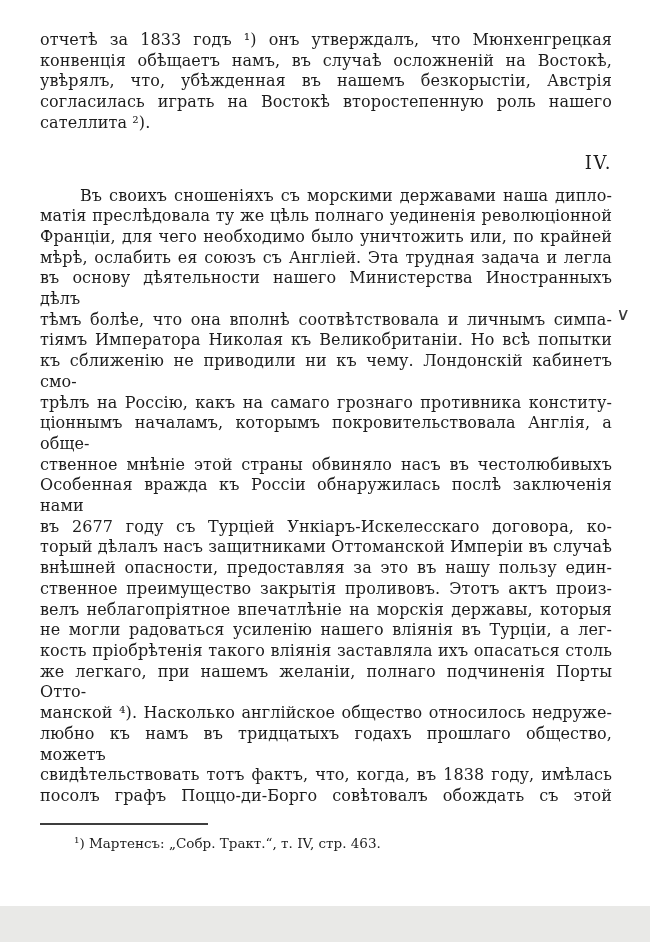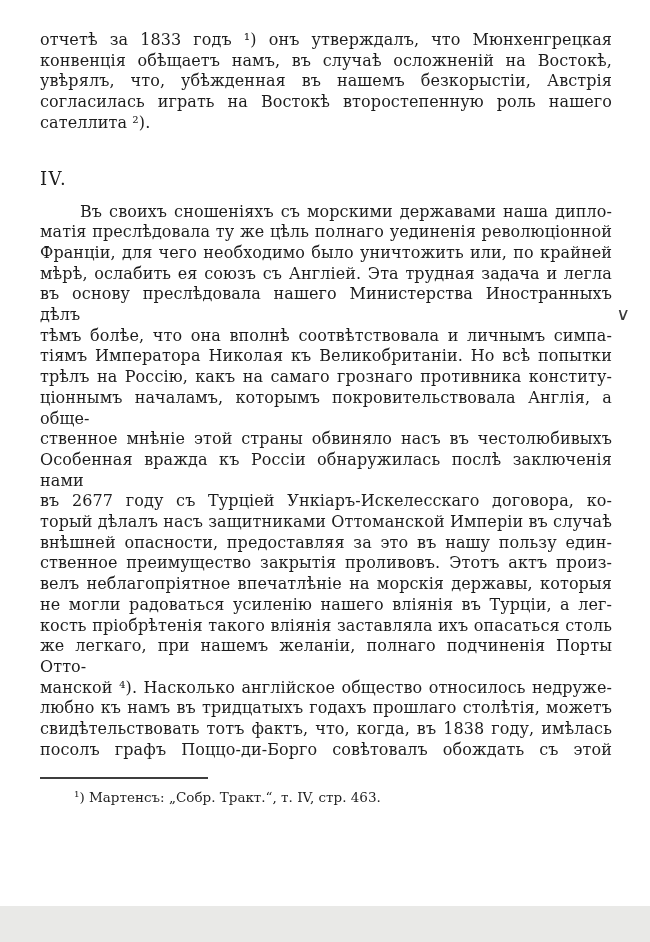--- a/index.html
+++ b/index.html
@@ -30,24 +30,24 @@
     text-align-last:justify;
     letter-spacing:0.1px;
   }
   .para-endleft .textline:last-child{
     text-align-last:left;
   }
   .indent-first .textline:first-child{
     text-indent:40px;
   }
   .section-heading{
-    margin-top:34px;
+    margin-top:18px;
     font-size:18px;
     line-height:22px;
-    text-align:left;
+    text-align:right;
     letter-spacing:1.5px;
   }
   .para2{ margin-top:12px; }
   .margin-mark{
     position:absolute;
     left:616px; top:303px;
     font-family:"DejaVu Sans", sans-serif;
     font-size:19px;
     font-weight:400;
     color:#3a3a3a;
@@ -83,37 +83,38 @@
         <div class="textline">сателлита ²).</div>
       </div>
 
     <div class="section-heading">IV.</div>
 
     <div class="para para2 indent-first">
         <div class="textline">Въ своихъ сношеніяхъ съ морскими державами наша дипло-</div>
         <div class="textline">матія преслѣдовала ту же цѣль полнаго уединенія революціонной</div>
         <div class="textline">Франціи, для чего необходимо было уничтожить или, по крайней</div>
         <div class="textline">мѣрѣ, ослабить ея союзъ съ Англіей. Эта трудная задача и легла</div>
-        <div class="textline">въ основу преслѣдовала нашего Министерства Иностранныхъ дѣлъ</div>
+        <div class="textline">въ основу дѣятельности нашего Министерства Иностранныхъ дѣлъ</div>
         <div class="textline">тѣмъ болѣе, что она вполнѣ соотвѣтствовала и личнымъ симпа-</div>
         <div class="textline">тіямъ Императора Николая къ Великобританіи. Но всѣ попытки</div>
+        <div class="textline">къ сближенію не приводили ни къ чему. Лондонскій кабинетъ смо-</div>
         <div class="textline">трѣлъ на Россію, какъ на самаго грознаго противника конститу-</div>
         <div class="textline">ціоннымъ началамъ, которымъ покровительствовала Англія, а обще-</div>
         <div class="textline">ственное мнѣніе этой страны обвиняло насъ въ честолюбивыхъ</div>
         <div class="textline">Особенная вражда къ Россіи обнаружилась послѣ заключенія нами</div>
         <div class="textline">въ 2677 году съ Турціей Ункіаръ-Искелесскаго договора, ко-</div>
         <div class="textline">торый дѣлалъ насъ защитниками Оттоманской Имперіи въ случаѣ</div>
         <div class="textline">внѣшней опасности, предоставляя за это въ нашу пользу един-</div>
         <div class="textline">ственное преимущество закрытія проливовъ. Этотъ актъ произ-</div>
         <div class="textline">велъ неблагопріятное впечатлѣніе на морскія державы, которыя</div>
         <div class="textline">не могли радоваться усиленію нашего вліянія въ Турціи, а лег-</div>
         <div class="textline">кость пріобрѣтенія такого вліянія заставляла ихъ опасаться столь</div>
         <div class="textline">же легкаго, при нашемъ желаніи, полнаго подчиненія Порты Отто-</div>
         <div class="textline">манской ⁴). Насколько англійское общество относилось недруже-</div>
-        <div class="textline">любно къ намъ въ тридцатыхъ годахъ прошлаго столѣтія, можетъ</div>
+        <div class="textline">любно къ намъ въ тридцатыхъ годахъ прошлаго общество, можетъ</div>
         <div class="textline">свидѣтельствовать тотъ фактъ, что, когда, въ 1838 году, имѣлась</div>
         <div class="textline">посолъ графъ Поццо-ди-Борго совѣтовалъ обождать съ этой</div>
       </div>
 
     <hr class="footnote-rule">
 
     <div class="footnotes">
         <div class="fn-line">¹) Мартенсъ: „Собр. Тракт.“, т. IV, стр. 463.</div>
       </div>
 

